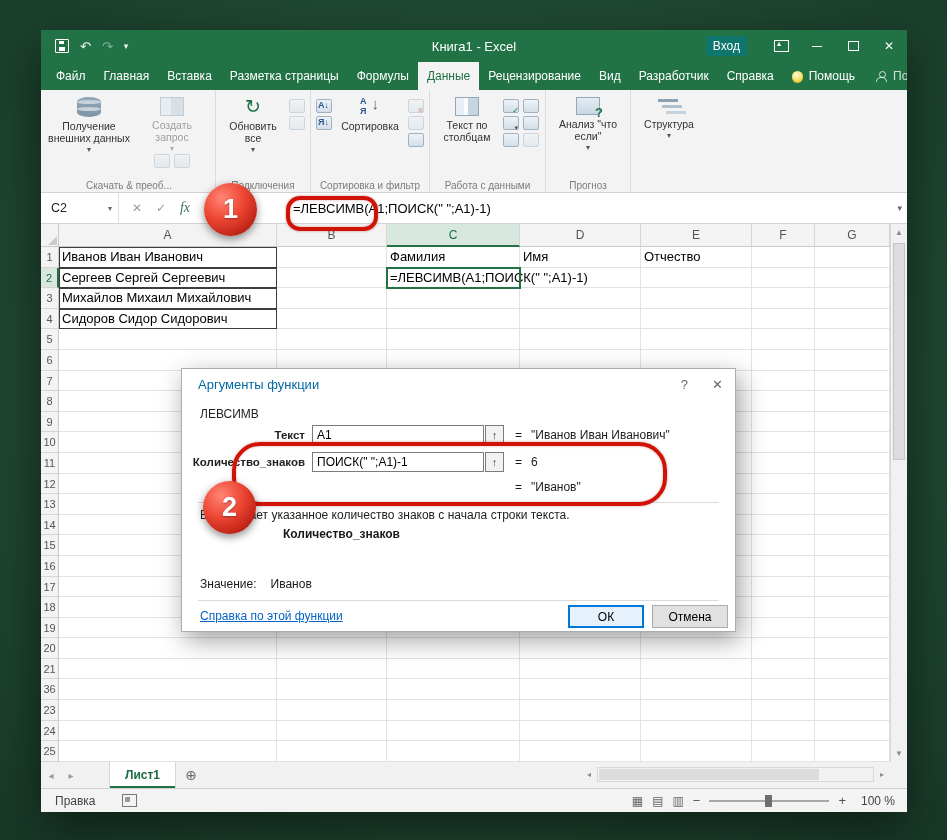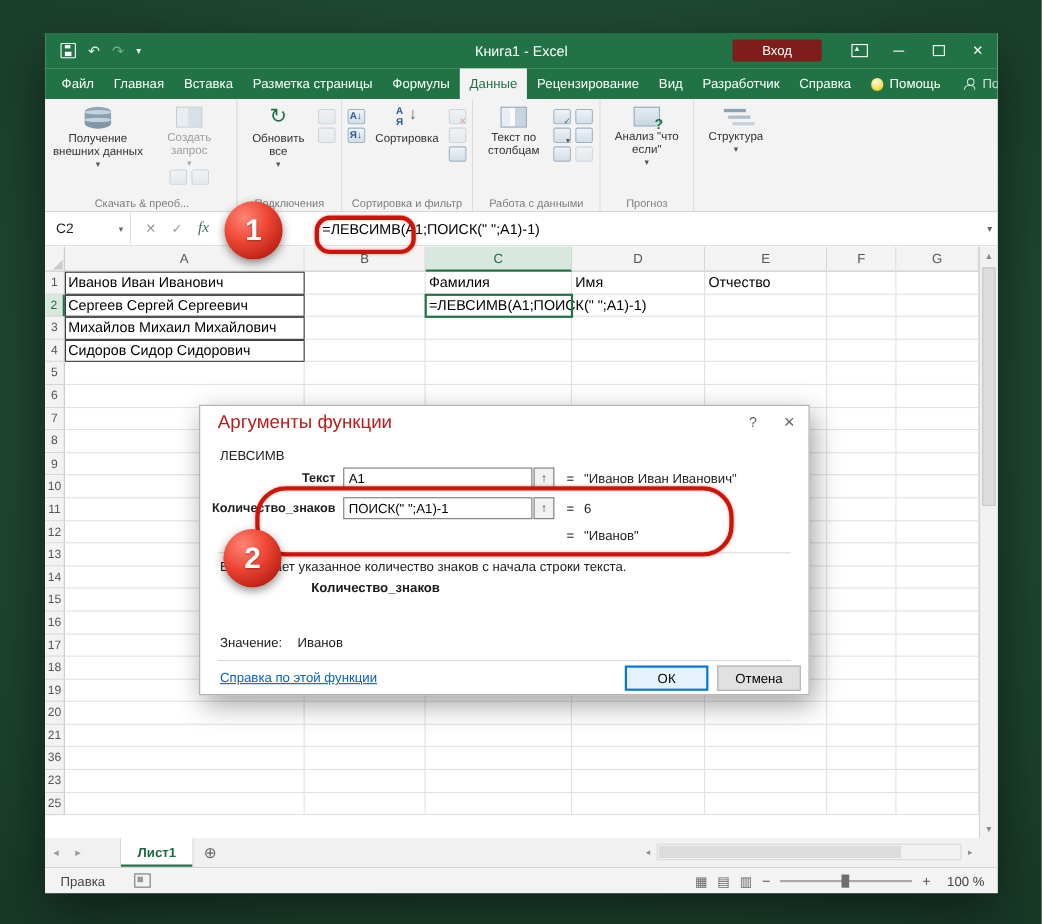--- a/index.html
+++ b/index.html
@@ -15,21 +15,21 @@
   
   .titlebar{height:32px;background:#217346;display:flex;align-items:center;color:#fff;position:relative}
   .qat{display:flex;align-items:center;gap:11px;padding-left:14px;z-index:2}
   .qic{font-size:13px;color:#eaf4ee;line-height:1}
   .dim{opacity:.45}
   .i-save{width:12px;height:12px;border:1px solid #fff;border-radius:1px;position:relative;display:inline-block}
   .i-save::before{content:"";position:absolute;top:1px;left:3px;width:5px;height:3px;background:#fff}
   .i-save::after{content:"";position:absolute;bottom:1px;left:3px;width:6px;height:4px;background:#fff}
   .title{position:absolute;left:0;right:0;text-align:center;font-size:13px;color:#fff;pointer-events:none}
   .tb-right{margin-left:auto;display:flex;align-items:center;z-index:2}
-  .signin{height:20px;padding:0 27px;background:#7f1d1d;border-radius:2px;display:flex;align-items:center;
+  .signin{height:20px;padding:0 7px;background:#0f766e;border-radius:2px;display:flex;align-items:center;
     font-size:12px;color:#fff;margin-right:16px}
   .win-btn{width:36px;height:32px;display:flex;align-items:center;justify-content:center;color:#fff;font-size:12px}
   .rdo{width:13px;height:10px;border:1px solid #fff;position:relative;display:inline-block}
   .rdo::after{content:"\25B4";position:absolute;left:2.5px;top:-2px;font-size:8px;color:#fff}
   .i-min{width:10px;height:1px;background:#fff;display:inline-block}
   .i-max{width:9px;height:8px;border:1px solid #fff;display:inline-block}
 
   
   .tabrow{height:28px;background:#217346;display:flex;align-items:stretch;padding-left:6px;color:#fff}
   .rtab{padding:0 9px;line-height:28px;font-size:12px;white-space:nowrap}
@@ -133,21 +133,21 @@
   .view-ic{font-size:12px;color:#666}
   .zoomsym{font-size:13px;color:#555}
   .zoom-track{width:120px;height:2px;background:#a8a8a8;position:relative}
   .zoom-thumb{position:absolute;left:56px;top:-5px;width:7px;height:12px;background:#6e6e6e}
   .zoom-label{min-width:40px;text-align:right}
 
   
   .dlg{position:absolute;left:181px;top:338px;width:553px;height:262px;background:#fff;border:1px solid #acacac;
     box-shadow:4px 8px 24px rgba(0,0,0,.38);z-index:40;font-size:12px;color:#1a1a1a}
   .dlg-tb{height:30px;display:flex;align-items:center;padding:0 12px 0 16px}
-  .dlg-title{font-size:17px;color:#b91c1c}
+  .dlg-title{font-size:13px;color:#0369a1}
   .dlg-tb-btns{margin-left:auto;display:flex;gap:24px;color:#666;font-size:13px}
   .dlg-fn{position:absolute;left:18px;top:38px;color:#222}
   .fld{position:absolute;left:0;right:0;height:21px}
   .flbl{position:absolute;left:4px;width:119px;text-align:right;line-height:21px;font-weight:bold;font-size:11.5px;color:#222}
   .finput{position:absolute;left:130px;width:172px;height:20px;border:1px solid #7b7b7b;background:#fff;
     line-height:18px;padding:0 4px;box-sizing:border-box;font-size:12px;color:#000}
   .fcollapse{position:absolute;left:303px;width:19px;height:20px;border:1px solid #7b7b7b;background:#f2f2f2;
     box-sizing:border-box;text-align:center;line-height:18px;font-size:11px;color:#444}
   .feq{position:absolute;left:333px;line-height:21px}
   .fres{position:absolute;left:349px;line-height:21px;color:#222;white-space:nowrap}
@@ -578,20 +578,30 @@
           <div class="rowhdr">23</div>
           <div class="cell" style="width: 218px;"></div>
           <div class="cell" style="width: 110px;"></div>
           <div class="cell" style="width: 133px;"></div>
           <div class="cell" style="width: 121px;"></div>
           <div class="cell" style="width: 111px;"></div>
           <div class="cell" style="width: 63px;"></div>
           <div class="cell" style="width: 75px;"></div>
         </div>
         <div class="grow">
+          <div class="rowhdr">24</div>
+          <div class="cell" style="width: 218px;"></div>
+          <div class="cell" style="width: 110px;"></div>
+          <div class="cell" style="width: 133px;"></div>
+          <div class="cell" style="width: 121px;"></div>
+          <div class="cell" style="width: 111px;"></div>
+          <div class="cell" style="width: 63px;"></div>
+          <div class="cell" style="width: 75px;"></div>
+        </div>
+        <div class="grow">
           <div class="rowhdr">25</div>
           <div class="cell" style="width: 218px;"></div>
           <div class="cell" style="width: 110px;"></div>
           <div class="cell" style="width: 133px;"></div>
           <div class="cell" style="width: 121px;"></div>
           <div class="cell" style="width: 111px;"></div>
           <div class="cell" style="width: 63px;"></div>
           <div class="cell" style="width: 75px;"></div>
         </div>
       </div>

